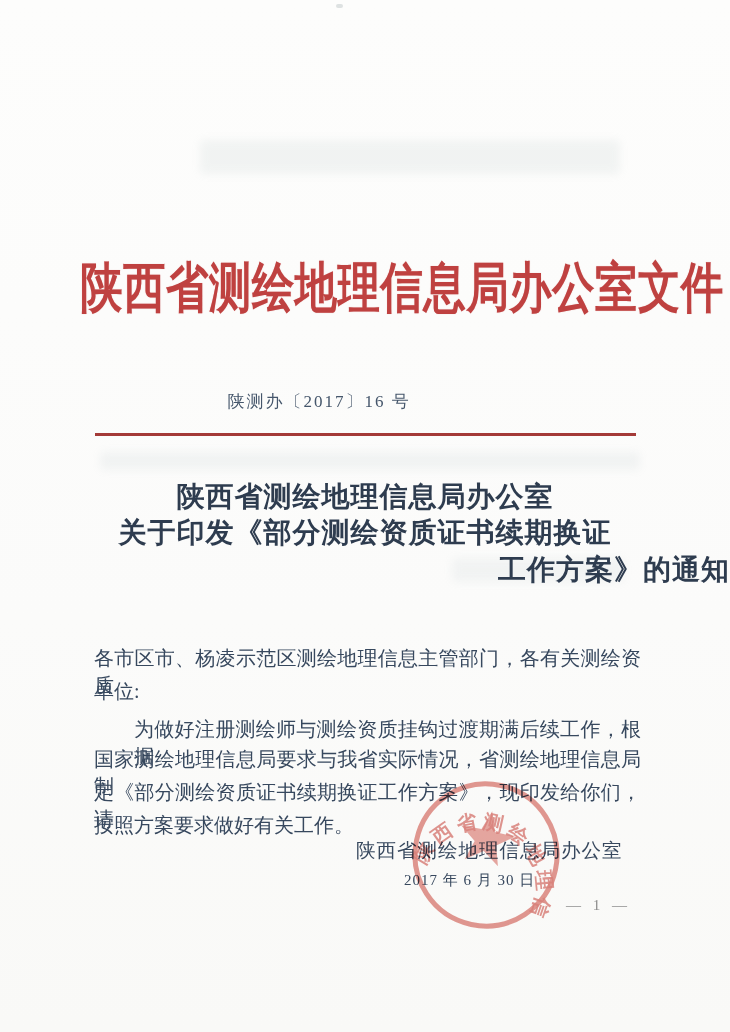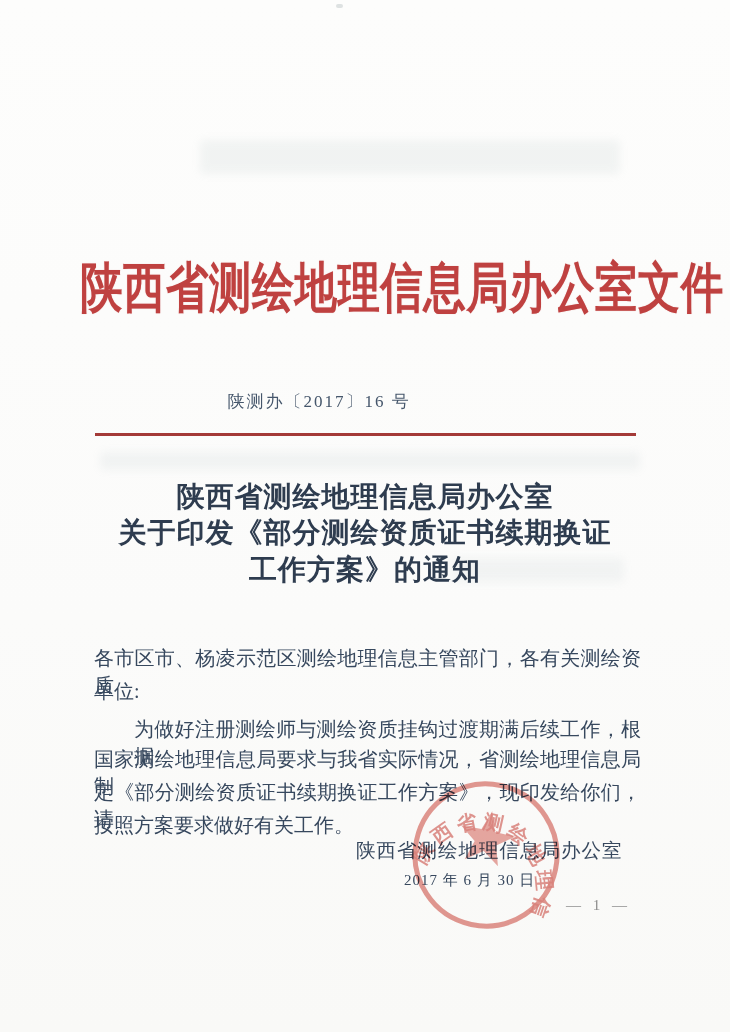--- a/index.html
+++ b/index.html
@@ -30,21 +30,21 @@
   }
   .red-rule{position:absolute;left:95px;top:433px;width:541px;height:3px;background:#a43a38;}
 
   .title-line{
     position:absolute;left:0;width:730px;text-align:center;
     font-size:28px;font-weight:bold;color:#2e3c4f;white-space:nowrap;
     letter-spacing:1px;
   }
   .title-1{top:478px;}
   .title-2{top:514px;}
-  .title-3{top:551px;}
+  .title-3{top:551px;text-align:right;}
 
   .bodyline{
     position:absolute;left:94px;width:547px;
     font-size:20px;color:#37485e;white-space:nowrap;letter-spacing:0;margin-top:16px;
   }
   .just{white-space:normal;text-align:justify;text-align-last:justify;}
   .sal-1{top:629px;}
   .sal-2{top:662px;}
   .b-1{top:700px;padding-left:40px;width:507px;}
   .b-2{top:730px;}

